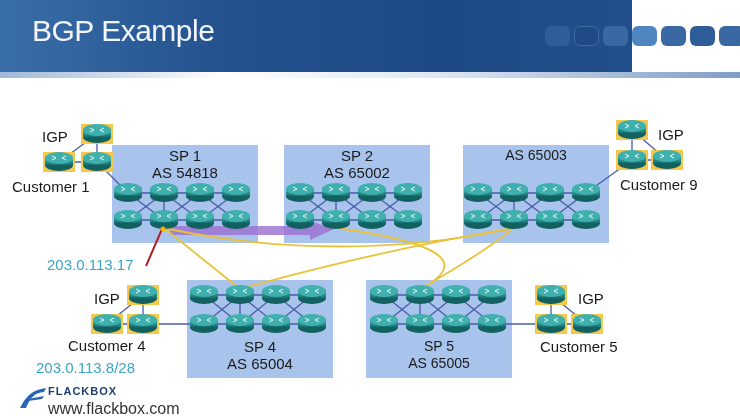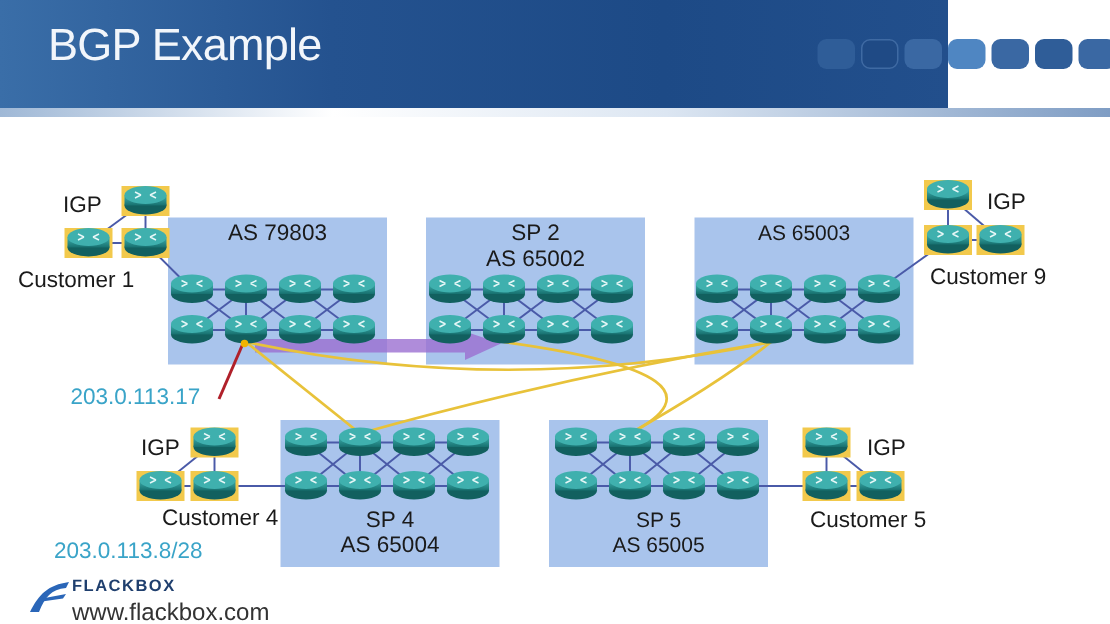--- a/index.html
+++ b/index.html
@@ -472,21 +472,22 @@
         <path d="M580 318 l4 2 M594 318 l-4 2 M580 322 l4 -2 M594 322 l-4 -2" stroke="#e6f7f7" stroke-width="1"></path>
       </g>
     </g>
   <g id="pointer">
       <line x1="146" y1="266" x2="162" y2="229" stroke="#b0202a" stroke-width="2"></line>
       <circle cx="163" cy="229" r="2.5" fill="#f0b400"></circle>
     </g>
 </svg>
 
 <div class="sp-lbl" style="left:112px;top:147px;width:146px;">
-  <div>AS 79803</div>
+  <div>SP 1</div>
+  <div>AS 54818</div>
 </div>
 <div class="sp-lbl" style="left:284px;top:147px;width:146px;">
   <div>SP 2</div>
   <div>AS 65002</div>
 </div>
 <div class="sp-lbl" style="left:463px;top:147px;width:146px;font-size:14px;">
   <div>AS 65003</div>
 </div>
 <div class="sp-lbl" style="left:187px;top:338px;width:146px;">
   <div>SP 4</div>
@@ -497,21 +498,21 @@
   <div>AS 65005</div>
 </div>
 
 <div class="lbl" style="left:42px;top:128px;">IGP</div>
 <div class="lbl" style="left:12px;top:178px;">Customer 1</div>
 
 <div class="lbl" style="left:658px;top:126px;">IGP</div>
 <div class="lbl" style="left:620px;top:176px;">Customer 9</div>
 
 <div class="lbl" style="left:94px;top:290px;">IGP</div>
-<div class="lbl" style="left:68px;top:337px;margin-left:40px;">Customer 4</div>
+<div class="lbl" style="left:68px;top:337px;">Customer 4</div>
 <div class="ip" style="left:36px;top:359px;">203.0.113.8/28</div>
 
 <div class="lbl" style="left:578px;top:290px;">IGP</div>
 <div class="lbl" style="left:540px;top:338px;">Customer 5</div>
 
 <div class="ip" style="left:47px;top:256px;">203.0.113.17</div>
 
 <div class="logo">
   <svg width="30" height="24" style="position:absolute;left:0;top:0;">
     <path d="M2 22 C8 10,14 4,28 2 L26 6 C16 7,12 12,8 22 Z" fill="#2a66b8"></path>

